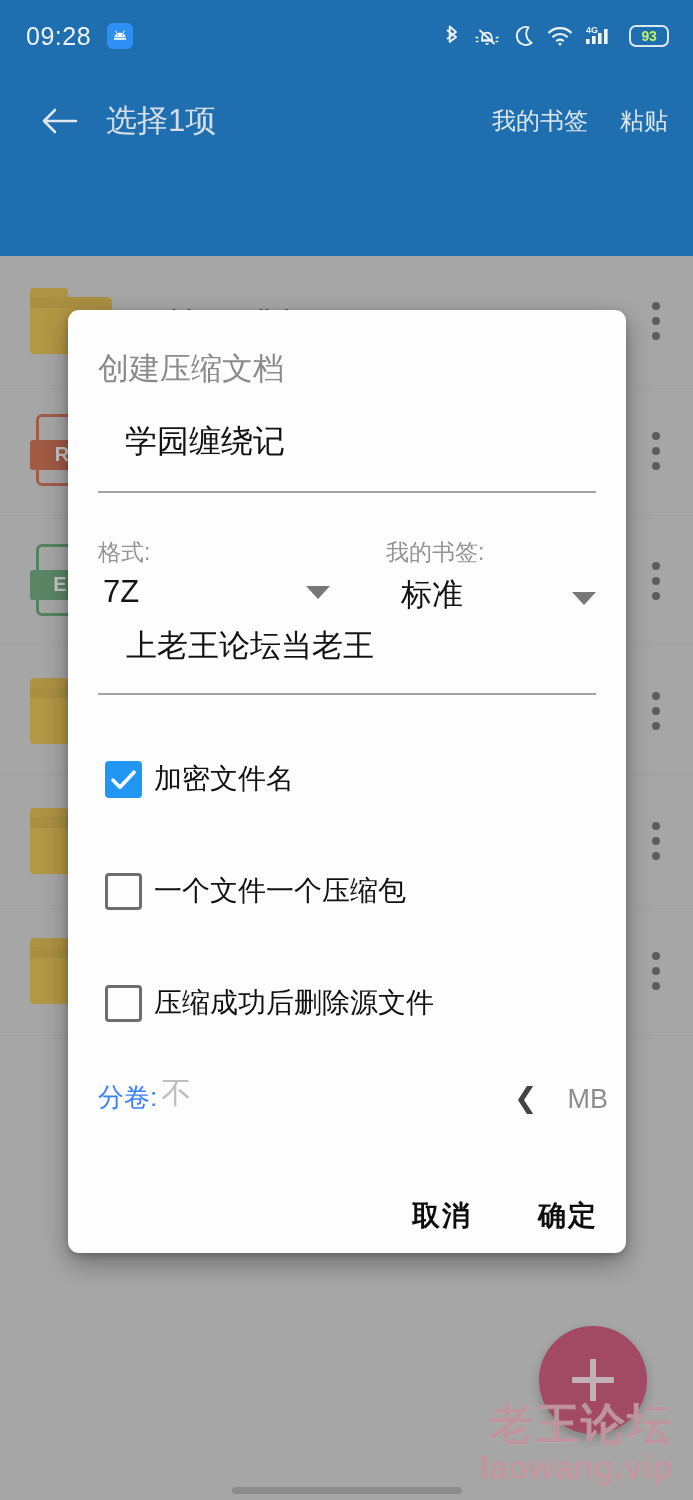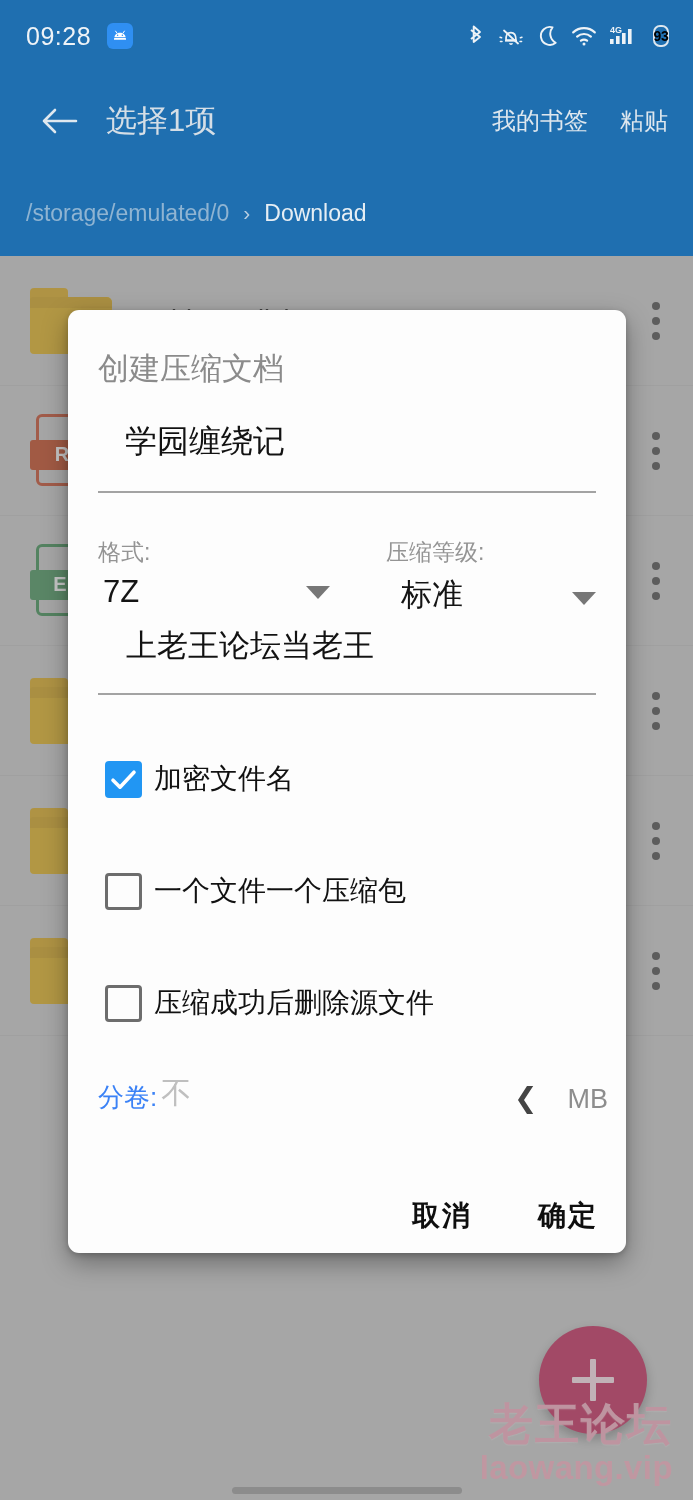--- a/index.html
+++ b/index.html
@@ -30,23 +30,23 @@
   }
   .sb-left { display:flex; align-items:center; gap:16px; }
   .sb-clock { color:#eef3f7; font-size:25px; letter-spacing:0.5px; }
   .android-badge {
     width:26px; height:26px; border-radius:6px; background:#2f8ff2;
     display:flex; align-items:center; justify-content:center;
   }
   .sb-right { display:flex; align-items:center; gap:13px; }
   .sb-right svg { display:block; }
   .batt {
-    width:16px; height:22px; border:2px solid #dde7ef; border-radius:7px;
-    display:flex; align-items:center; justify-content:center;
-    color:#000000; font-size:14px; font-weight:bold; letter-spacing:-0.3px;
+    width:40px; height:22px; border:2px solid #dde7ef; border-radius:7px;
+    display:flex; align-items:center; justify-content:center;
+    color:#bef264; font-size:14px; font-weight:bold; letter-spacing:-0.3px;
   }
 
   
   .toolbar {
     position:absolute; top:76px; left:0; width:693px; height:90px;
     display:flex; align-items:center;
   }
   .back-btn {
     width:76px; height:76px; margin-left:22px;
     display:flex; align-items:center; justify-content:center;
@@ -444,46 +444,41 @@
       <div class="back-btn">
         <svg width="40" height="30" viewBox="0 0 40 30">
             <path d="M36 15H4M15 4L4 15l11 11" stroke="#dfe8ef" stroke-width="2.6" fill="none" stroke-linecap="round" stroke-linejoin="round"></path>
           </svg>
       </div>
       <div class="tb-title">选择1项</div>
       <div class="tb-action">我的书签</div>
       <div class="tb-action">粘贴</div>
     </div>
 
-    <div class="crumb">
-      <span class="crumb-dim">/storage/emulated/0</span>
-      <span class="crumb-sep">›</span>
-      <span class="crumb-cur">Download</span>
-    </div>
   </div>
 
   <div class="dialog">
 
     <div class="dlg-title">创建压缩文档</div>
 
     <div class="name-field">
       <div class="name-value">学园缠绕记</div>
       <div class="name-rule"></div>
     </div>
 
     <div class="combo-row">
       <div class="combo fmt">
         <div class="combo-label">格式:</div>
         <div class="combo-line">
           <span class="combo-val">7Z</span>
           <span class="caret"></span>
         </div>
       </div>
       <div class="combo lvl">
-        <div class="combo-label">压缩等级:</div>
+        <div class="combo-label">我的书签:</div>
         <div class="combo-line">
           <span class="combo-val">标准</span>
           <span class="caret"></span>
         </div>
       </div>
     </div>
 
     <div class="pwd-field">
       <div class="pwd-value">上老王论坛当老王</div>
       <div class="pwd-rule"></div>

